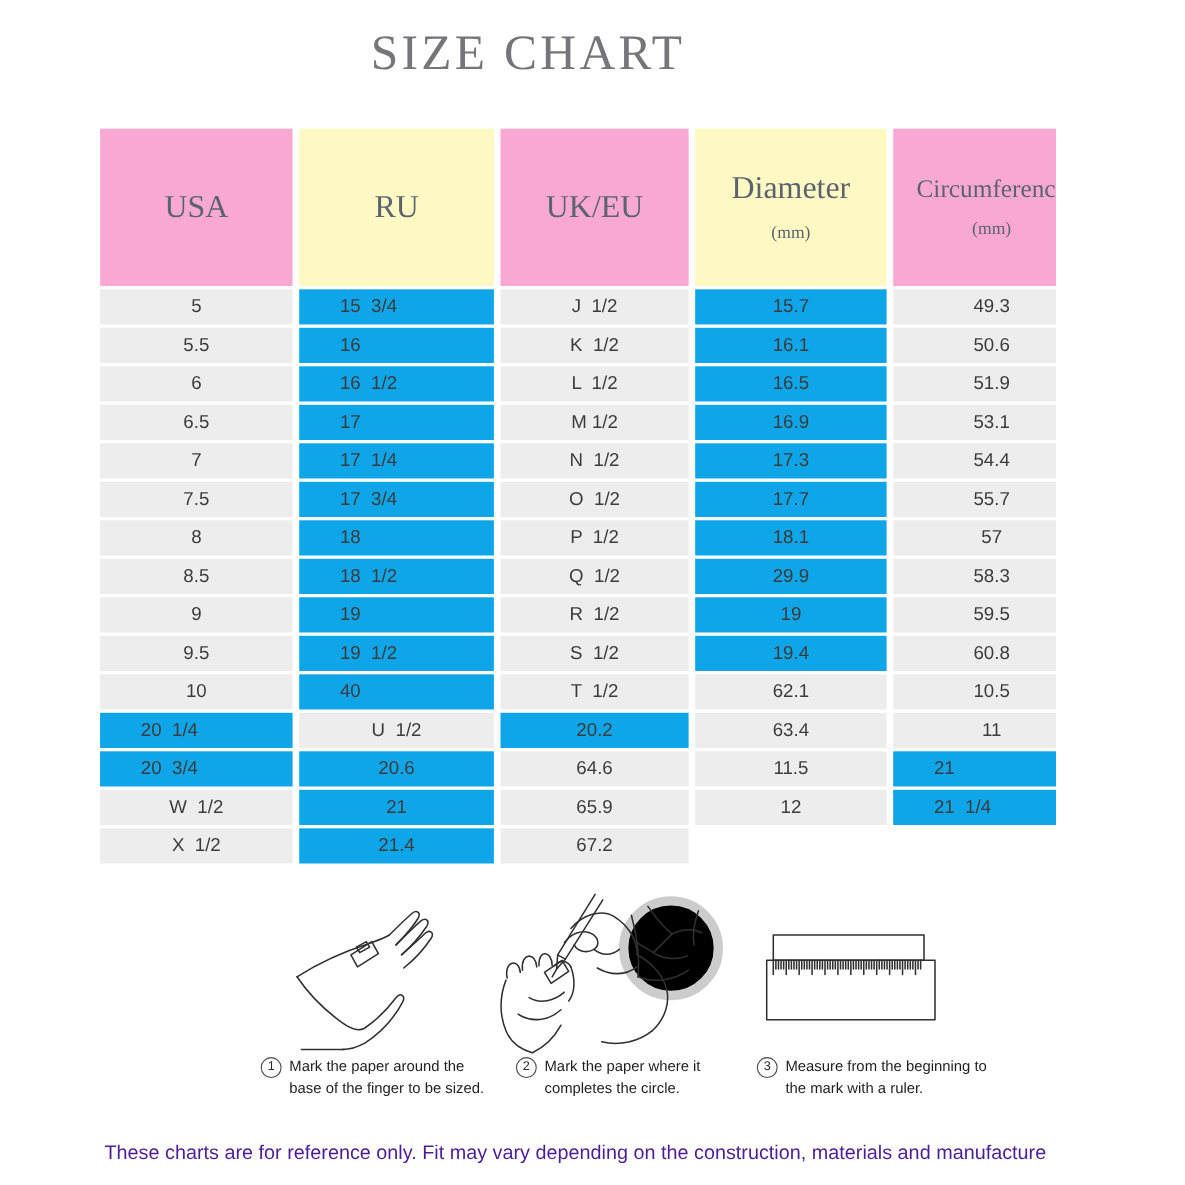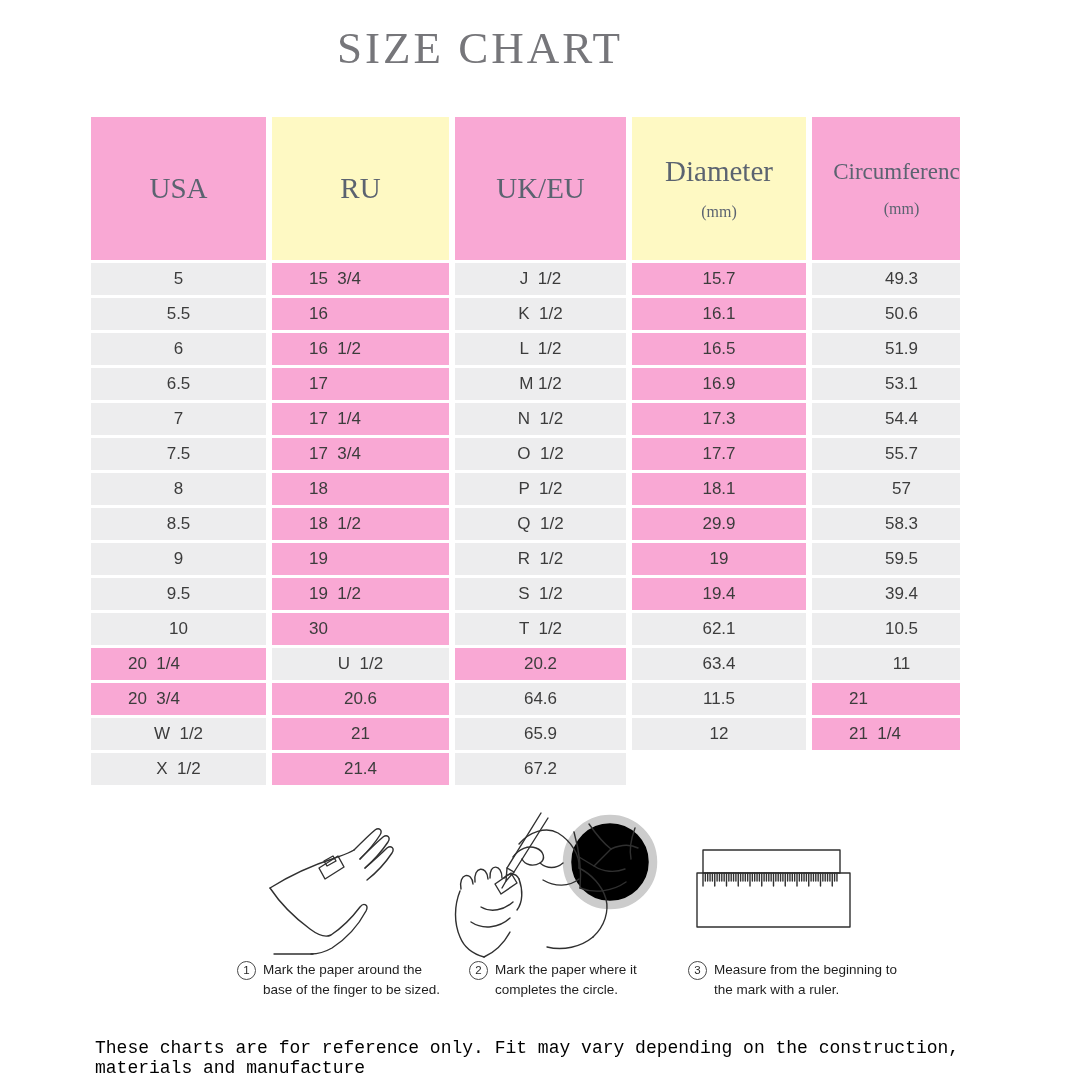--- a/index.html
+++ b/index.html
@@ -16,38 +16,38 @@
          grid-template-rows:143px repeat(15,32px);
          gap:3px 6px;}
   .hc{display:flex;flex-direction:column;align-items:center;justify-content:center;
       background:#f9a8d4;color:#5b6370;
       font-family:"Liberation Serif",serif;font-size:29px;line-height:1.15;}
   .hc.dark{background:#fef9c3;}
   .hc.small{font-size:23px;}
   .hc .sub{font-size:16px;margin-top:15px;}
   .rc{background:#ededee;display:flex;align-items:center;justify-content:center;
       font-size:17px;color:#3c3c3c;white-space:pre;}
-  .rc.col-light{background:#f9a8d4;}
+  .rc.col-light{background:#0ea5e9;}
   .rc.ru{justify-content:flex-start;padding-left:37px;}
   
   .illu{position:absolute;}
   .illu path, .illu rect, .illu line{fill:none;stroke:#303030;stroke-width:1.4;
       stroke-linecap:round;stroke-linejoin:round;}
   .illu .ring{stroke:#cccccc;stroke-width:8.5;}
   .illu .paperfill{fill:#ffffff;}
   
   .step{position:absolute;top:960px;display:flex;gap:7px;
         font-size:13.5px;line-height:1.5;color:#1e1e1e;}
   .step-num{flex:none;width:17px;height:17px;margin-top:1px;border:1.2px solid #4a4a4a;
             border-radius:50%;display:flex;align-items:center;justify-content:center;
             font-size:11.5px;color:#2a2a2a;}
   .step-text div{white-space:nowrap;}
   
   .disclaimer{position:absolute;left:95px;top:1038px;margin:0;
-              font-family:Liberation Mono, monospace;font-size:18px;color:#000000;}
+              font-family:Liberation Sans, sans-serif;font-size:18px;color:#4c1d95;}
 </style>
 </head>
 <body>
 
 <div class="page">
 
   <h1 class="title">SIZE CHART</h1>
 
   <div class="table">
     <div class="hc">
@@ -110,23 +110,23 @@
       <div class="rc">58.3</div>
       <div class="rc">9</div>
       <div class="rc col-light ru">19</div>
       <div class="rc">R  1/2</div>
       <div class="rc col-light">19</div>
       <div class="rc">59.5</div>
       <div class="rc">9.5</div>
       <div class="rc col-light ru">19  1/2</div>
       <div class="rc">S  1/2</div>
       <div class="rc col-light">19.4</div>
-      <div class="rc">39.4</div>
+      <div class="rc">60.8</div>
       <div class="rc">10</div>
-      <div class="rc col-light ru">30</div>
+      <div class="rc col-light ru">40</div>
       <div class="rc">T  1/2</div>
       <div class="rc">62.1</div>
       <div class="rc">10.5</div>
       <div class="rc col-light ru">20  1/4</div>
       <div class="rc">U  1/2</div>
       <div class="rc col-light">20.2</div>
       <div class="rc">63.4</div>
       <div class="rc">11</div>
       <div class="rc col-light ru">20  3/4</div>
       <div class="rc col-light">20.6</div>

